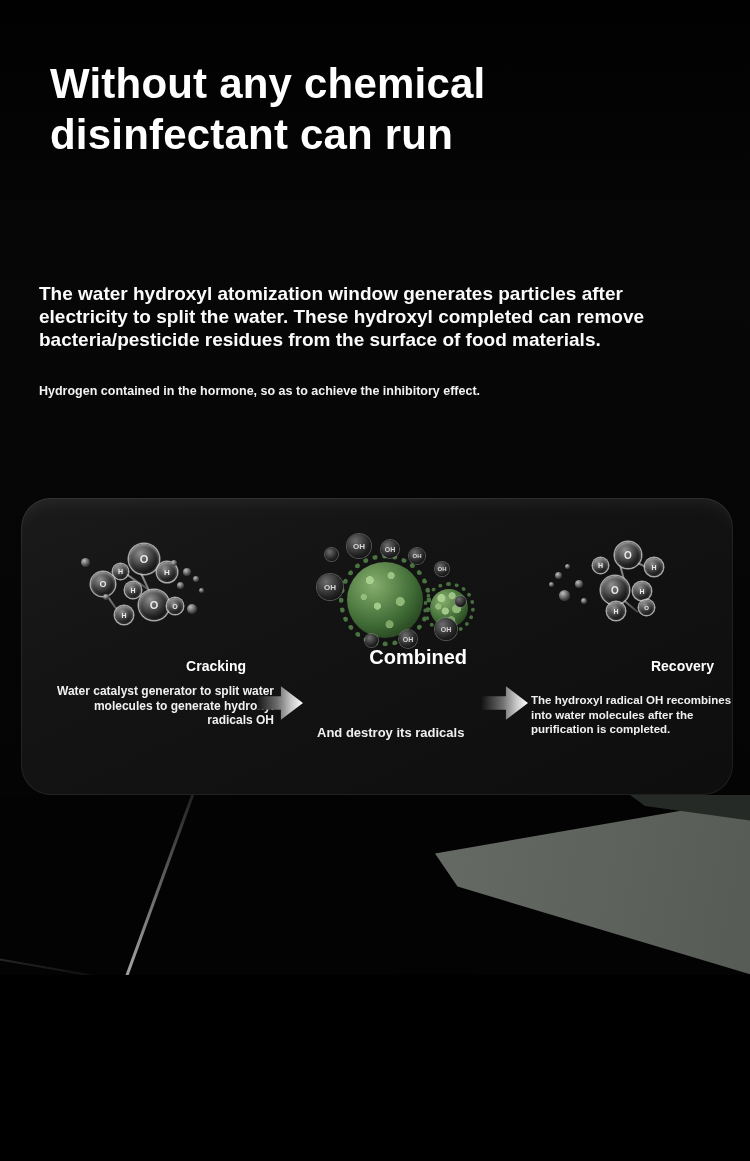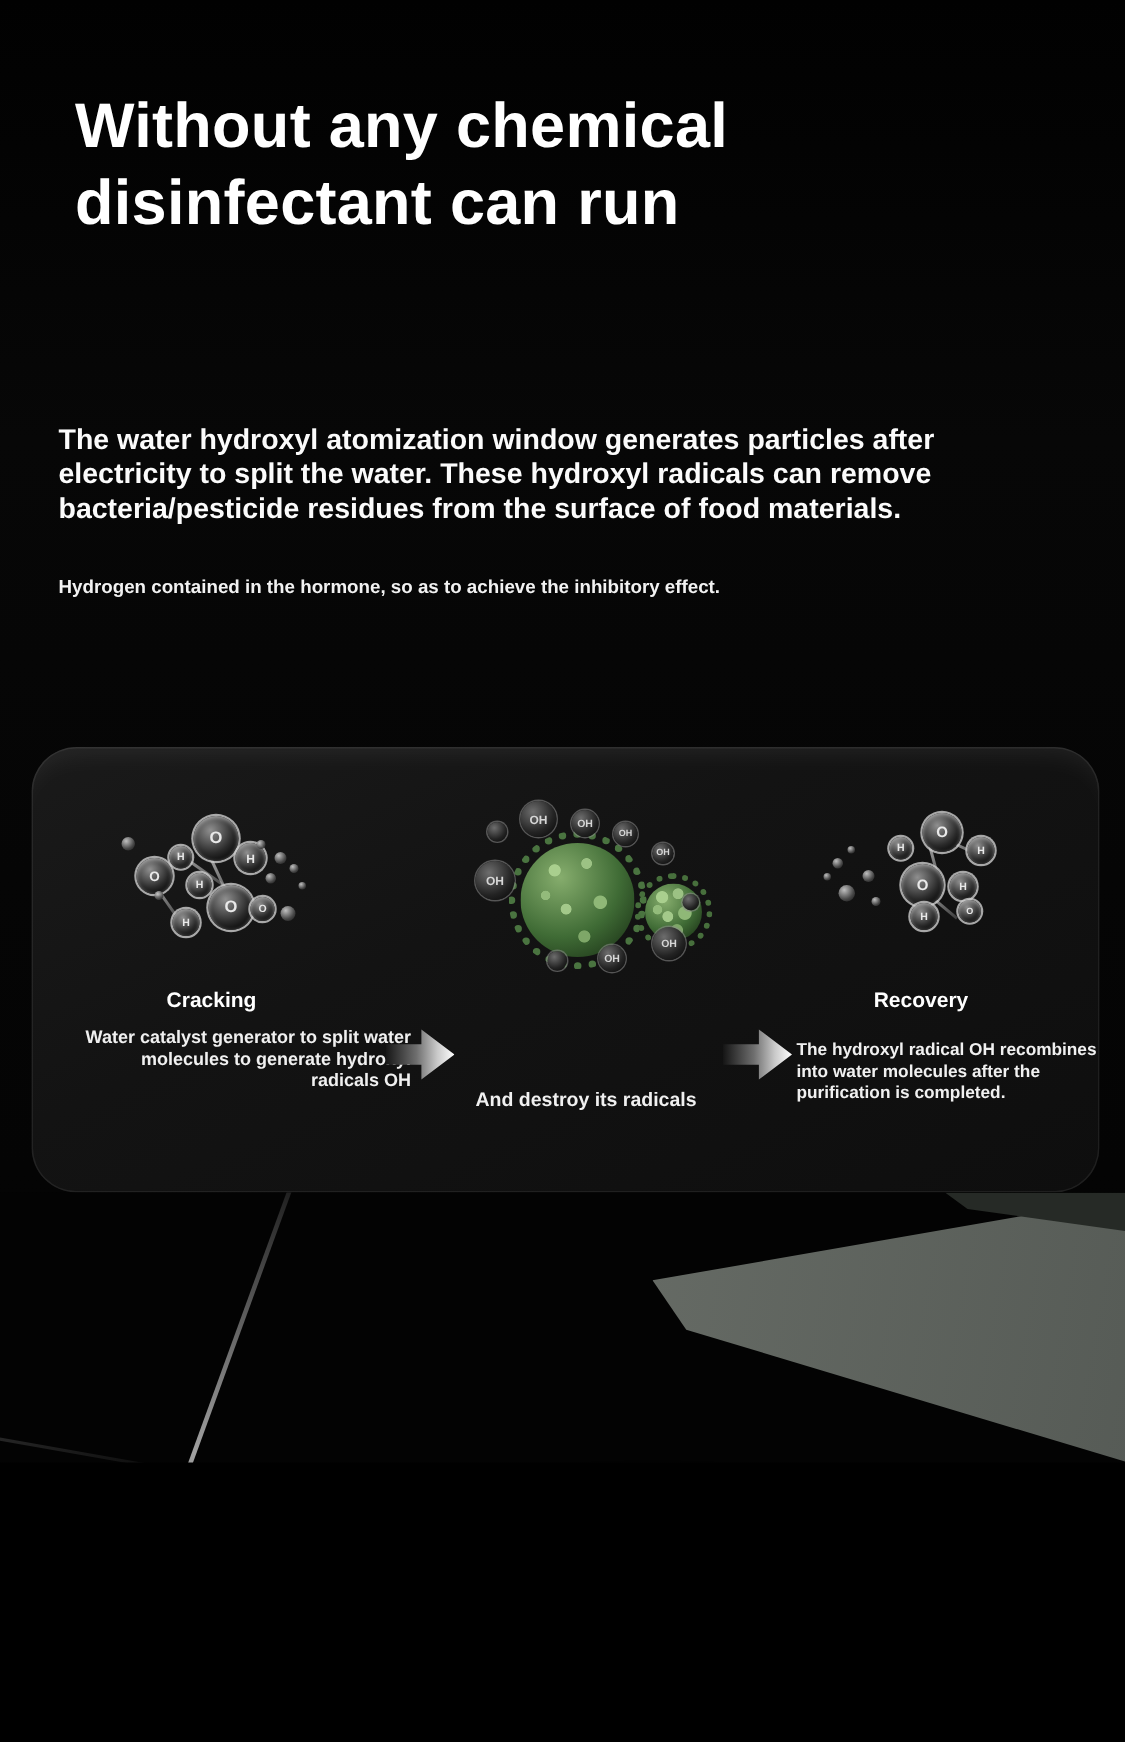--- a/index.html
+++ b/index.html
@@ -10,21 +10,21 @@
   .hero{position:absolute;left:50px;top:58px;color:#fff;}
   .hero .hl{display:block;font-size:42px;line-height:51px;font-weight:700;letter-spacing:.2px;}
 
   .intro{position:absolute;left:39px;top:282px;width:645px;margin:0;color:#fbfbfb;font-size:19px;line-height:23px;font-weight:700;}
   .note{position:absolute;left:39px;top:384px;width:680px;margin:0;color:#f2f2f2;font-size:12.5px;font-weight:700;}
 
   
   .panel{position:absolute;left:21px;top:498px;width:712px;height:297px;border-radius:30px;
          background:linear-gradient(155deg,#1a1a1a 0%,#131313 40%,#0e0e0e 100%);
          box-shadow:inset 0 0 0 1px rgba(255,255,255,.07), inset 0 16px 22px -16px rgba(255,255,255,.10);}
-  .stage-title{position:absolute;margin:0;color:#fff;font-weight:700;text-align:center;}
+  .stage-title{position:absolute;margin:0;color:#fff;font-weight:700;text-align:right;}
   .t1{left:15px;top:160px;width:210px;font-size:14px;}
   .t2{left:266px;top:148px;width:180px;font-size:20px;}
   .t3{left:493px;top:160px;width:200px;font-size:14px;}
   .desc{position:absolute;margin:0;color:#f0f0f0;font-weight:700;text-align:left;}
   .d1{left:33px;top:186px;width:220px;font-size:12px;line-height:14.5px;text-align:right;}
   .d2a{left:296px;top:193px;width:150px;font-size:11px;line-height:13px;}
   .d2b{left:296px;top:227px;width:195px;font-size:13px;line-height:15px;}
   .d3{left:510px;top:195px;width:205px;font-size:11.5px;line-height:14.5px;}
 
   .arrow{position:absolute;width:46px;height:38px;
@@ -112,21 +112,21 @@
 
 <div class="page">
 
   <header class="hero">
     <h1 style="margin:0;font-size:0;">
       <span class="hl">Without any chemical</span>
       <span class="hl">disinfectant can run</span>
     </h1>
   </header>
 
-  <p class="intro">The water hydroxyl atomization window generates particles after electricity to split the water. These hydroxyl radicals can remove bacteria/pesticide residues from the surface of food materials.</p>
+  <p class="intro">The water hydroxyl atomization window generates particles after electricity to split the water. These hydroxyl completed can remove bacteria/pesticide residues from the surface of food materials.</p>
 
   <p class="note">Hydrogen contained in the hormone, so as to achieve the inhibitory effect.</p>
 
   <section class="panel">
 
     <div class="mol m1">
       <span class="link" style="left:40px;top:30px;width:40px;transform:rotate(35deg);"></span>
       <span class="link" style="left:60px;top:30px;width:42px;transform:rotate(65deg);"></span>
       <span class="link" style="left:22px;top:48px;width:34px;transform:rotate(55deg);"></span>
       <span class="bub" style="left:50px;top:6px;width:30px;height:30px;font-size:11px;">O</span>
@@ -179,20 +179,21 @@
       <span class="bub" style="left:90px;top:60px;width:15px;height:15px;font-size:6px;">O</span>
       <span class="dot" style="left:6px;top:32px;width:7px;height:7px;"></span>
       <span class="dot" style="left:16px;top:24px;width:5px;height:5px;"></span>
       <span class="dot" style="left:26px;top:40px;width:8px;height:8px;"></span>
       <span class="dot" style="left:10px;top:50px;width:11px;height:11px;"></span>
       <span class="dot" style="left:32px;top:58px;width:6px;height:6px;"></span>
       <span class="dot" style="left:0px;top:42px;width:5px;height:5px;"></span>
     </div>
 
     <h3 class="stage-title t1">Cracking</h3>
+    <h3 class="stage-title t2">Combined</h3>
     <h3 class="stage-title t3">Recovery</h3>
 
     <p class="desc d1">Water catalyst generator to split water molecules to generate hydroxyl radicals OH</p>
     <p class="desc d2b">And destroy its radicals</p>
     <p class="desc d3">The hydroxyl radical OH recombines into water molecules after the purification is completed.</p>
 
     <div class="arrow a1"></div>
     <div class="arrow a2"></div>
   </section>
 

